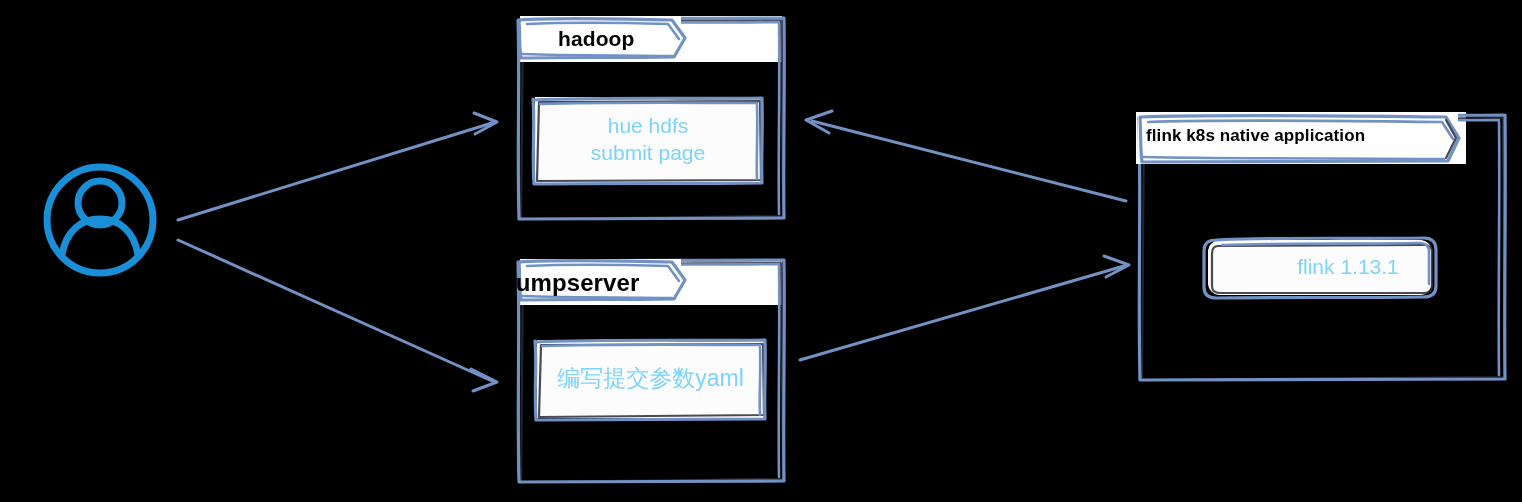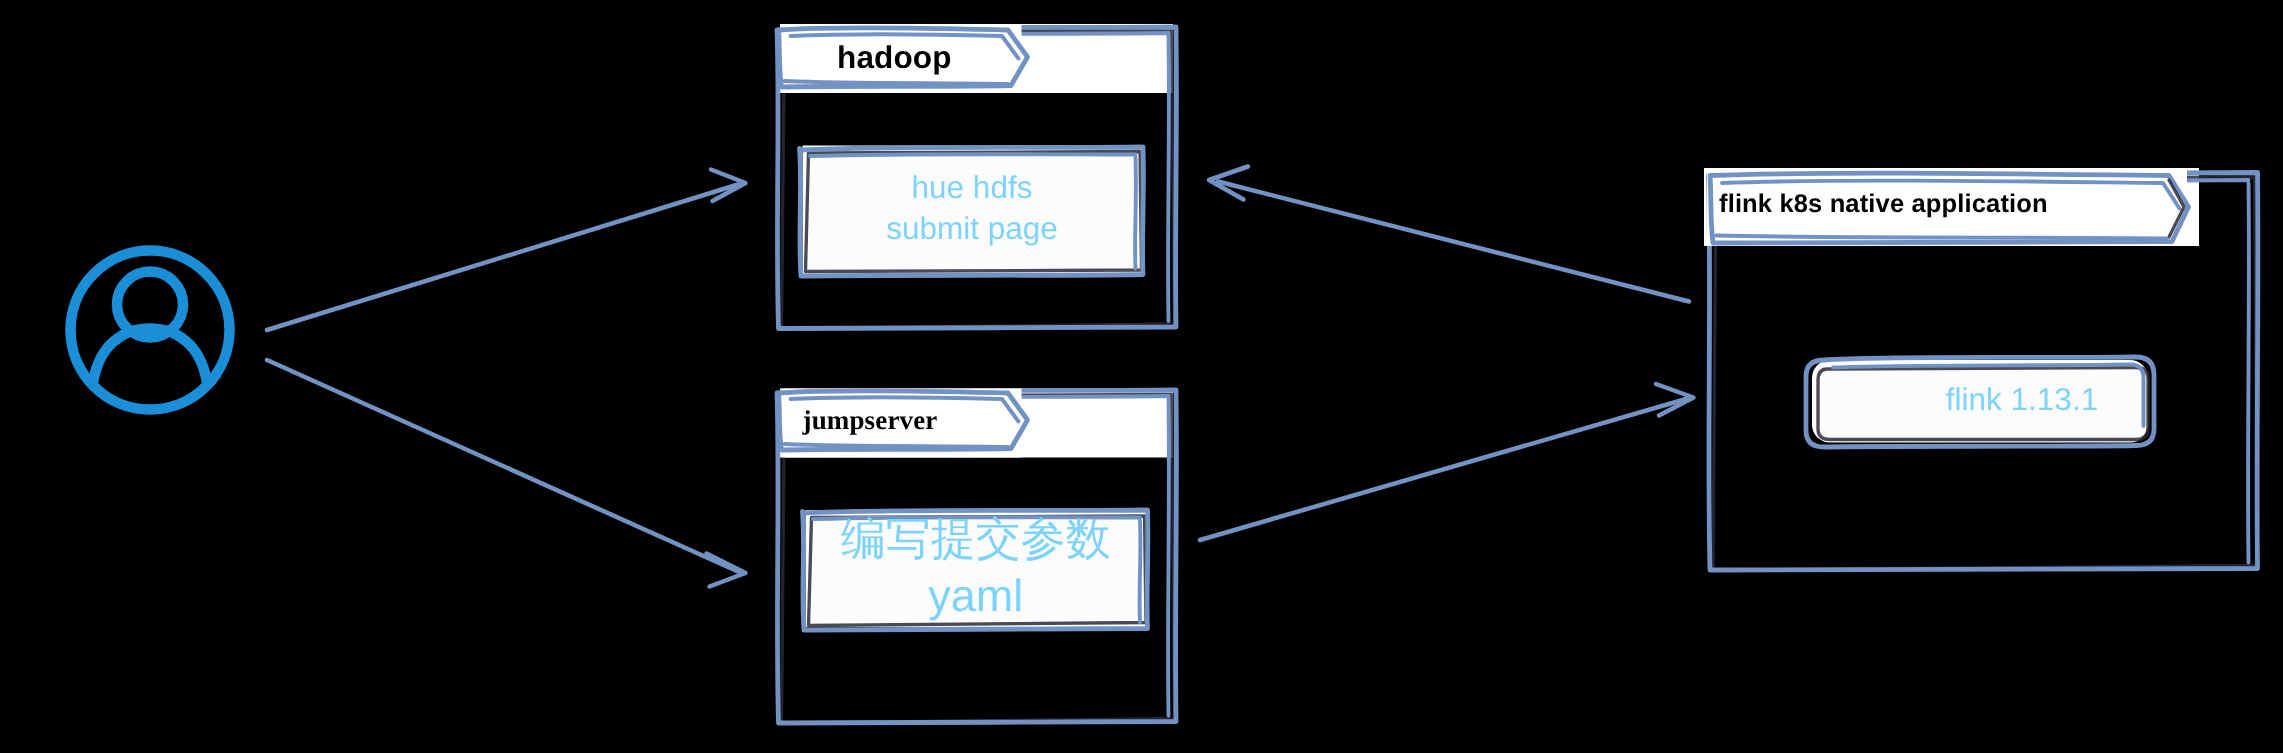--- a/index.html
+++ b/index.html
@@ -162,23 +162,23 @@
       <path class="arw" d="M1104 256 L1129 265 L1106 277" stroke-width="2.6"></path>
     </g>
 
   </svg>
 
   <div class="lbl" style="left:558px; top:28px; font-size:21px;">hadoop</div>
 
   <div class="node-text" style="left:535px; top:97px; width:226px; height:86px;">hue hdfs
 submit page</div>
 
-  <div class="lbl" style="left:535px; top:271px; font-size:18px;font-family:Liberation Serif, serif;">jumpserver</div>
+  <div class="lbl" style="left:509px; top:271px; font-size:24px;">jumpserver</div>
 
-  <div class="node-text" style="left:537px; top:340px; width:227px; height:78px; font-size:30px;">编写提交参数yaml</div>
+  <div class="node-text" style="left:537px; top:340px; width:227px; height:78px; font-size:23px;">编写提交参数yaml</div>
 
   <div class="lbl" style="left:1146px; top:127px; font-size:17px;">flink k8s native application</div>
 
   <div class="node-text" style="left:1252px; top:240px; width:192px; height:55px;">flink 1.13.1</div>
 
   <div class="hit" style="left:45px; top:165px; width:112px; height:112px; border-radius:50%;"></div>
 
 </div>
 
 </body></html>

